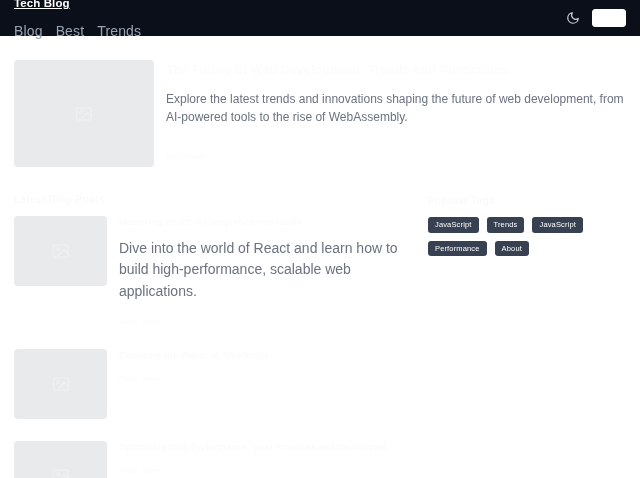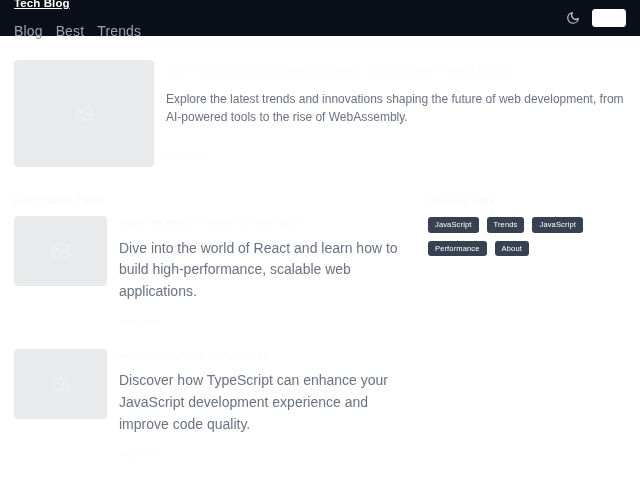--- a/index.html
+++ b/index.html
@@ -280,21 +280,20 @@
           <span class="img-ph">
             <svg viewBox="0 0 24 20" fill="none" stroke="currentColor" stroke-width="1.6">
               <rect x="1" y="1" width="22" height="18" rx="2"></rect>
               <circle cx="7.5" cy="7" r="2"></circle>
               <path d="M23 14l-6-6-9 9"></path>
             </svg>
           </span>
         </div>
         <div class="post-body">
           <h3 class="post-title">Exploring the Power of TypeScript</h3>
-          <p class="post-excerpt">Discover how TypeScript can enhance your JavaScript development experience and improve code quality.</p>
           <a class="readmore" href="#">Read more</a>
         </div>
       </article>
 
       <article class="post">
         <div class="post-thumb">
           <span class="img-ph">
             <svg viewBox="0 0 24 20" fill="none" stroke="currentColor" stroke-width="1.6">
               <rect x="1" y="1" width="22" height="18" rx="2"></rect>
               <circle cx="7.5" cy="7" r="2"></circle>

